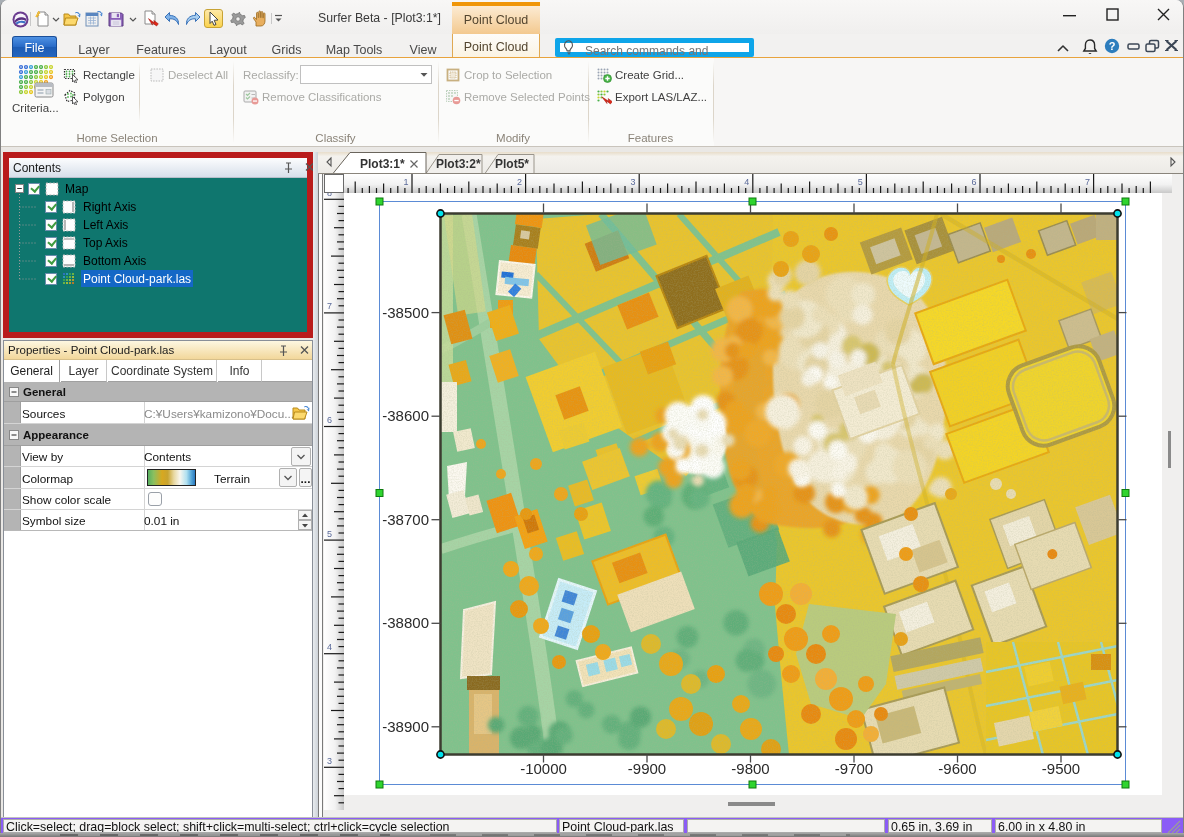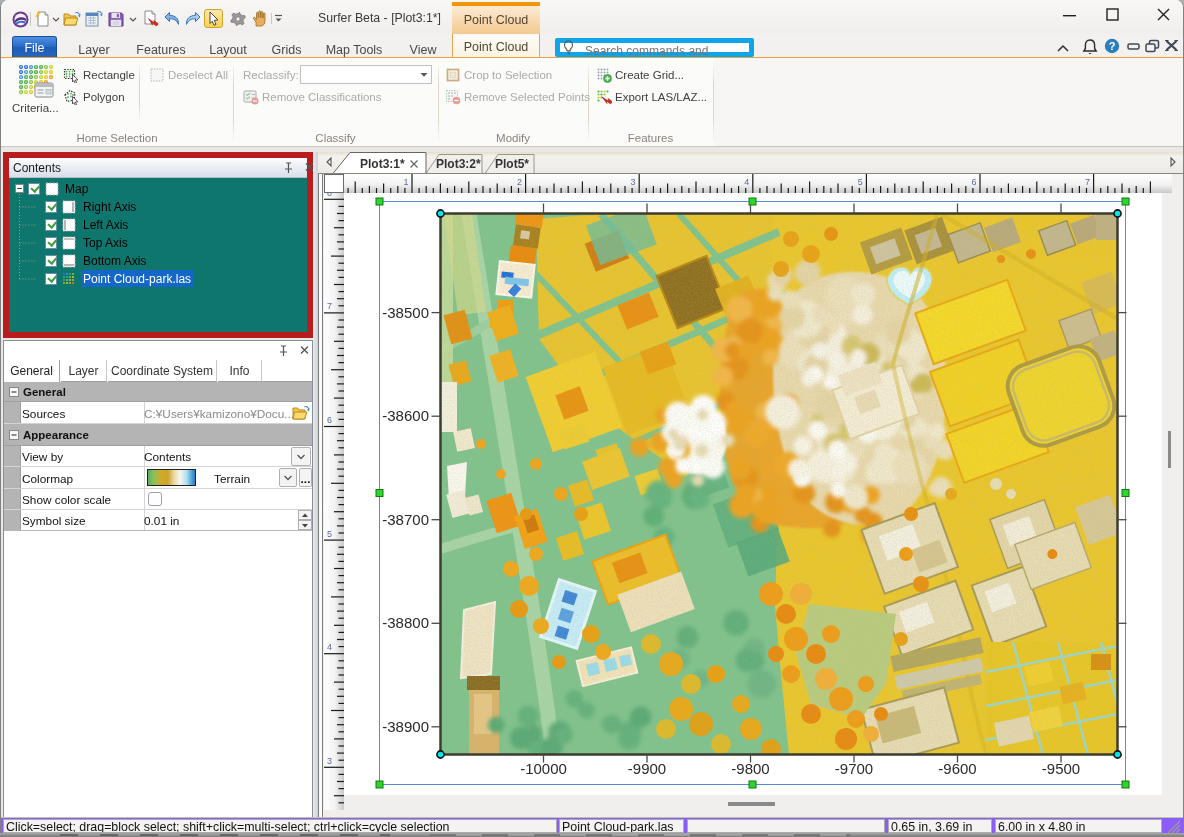--- a/index.html
+++ b/index.html
@@ -434,20 +434,21 @@
                 <circle cx="5" cy="11" r="1" fill="#c8d42a"></circle>
                 <circle cx="8" cy="11" r="1" fill="#e8a818"></circle>
                 <circle cx="11" cy="11" r="1" fill="#e87818"></circle>
               </g>
             </svg>
           <div style="position:absolute;left:72px;top:0px;width:112px;height:17px;background:#1467c6;color:#fff;padding:2px 0 0 2px;">Point Cloud-park.las</div>
         </div>
       </div>
     </div>
     <div id="props">
+      <div id="props-hdr">Properties - Point Cloud-park.las</div>
       <svg style="position:absolute;left:271px;top:3px;" width="36" height="14" viewBox="0 0 36 14">
           <path d="M6 2 h5 M8.5 2 v6 M5 8 h7 M8.5 8 v4" stroke="#555" stroke-width="1.2" fill="none"></path>
           <path d="M26 2.5 L33 9.5 M33 2.5 L26 9.5" stroke="#555" stroke-width="1.3" fill="none"></path>
         </svg>
       <div id="ptabs">
         <div class="ptab" style="left:0px;width:56px;border-right:1px solid #a0a0a0;border-bottom:none;font-weight:normal;">General</div>
         <div class="ptab" style="left:57px;width:46px;color:#333;">Layer</div>
         <div class="ptab" style="left:104px;width:109px;color:#333;">Coordinate System</div>
         <div class="ptab" style="left:214px;width:44px;color:#333;">Info</div>
         <div style="position:absolute;left:258px;top:19px;width:50px;height:22px;border-bottom:1px solid #a0a0a0;"></div>

